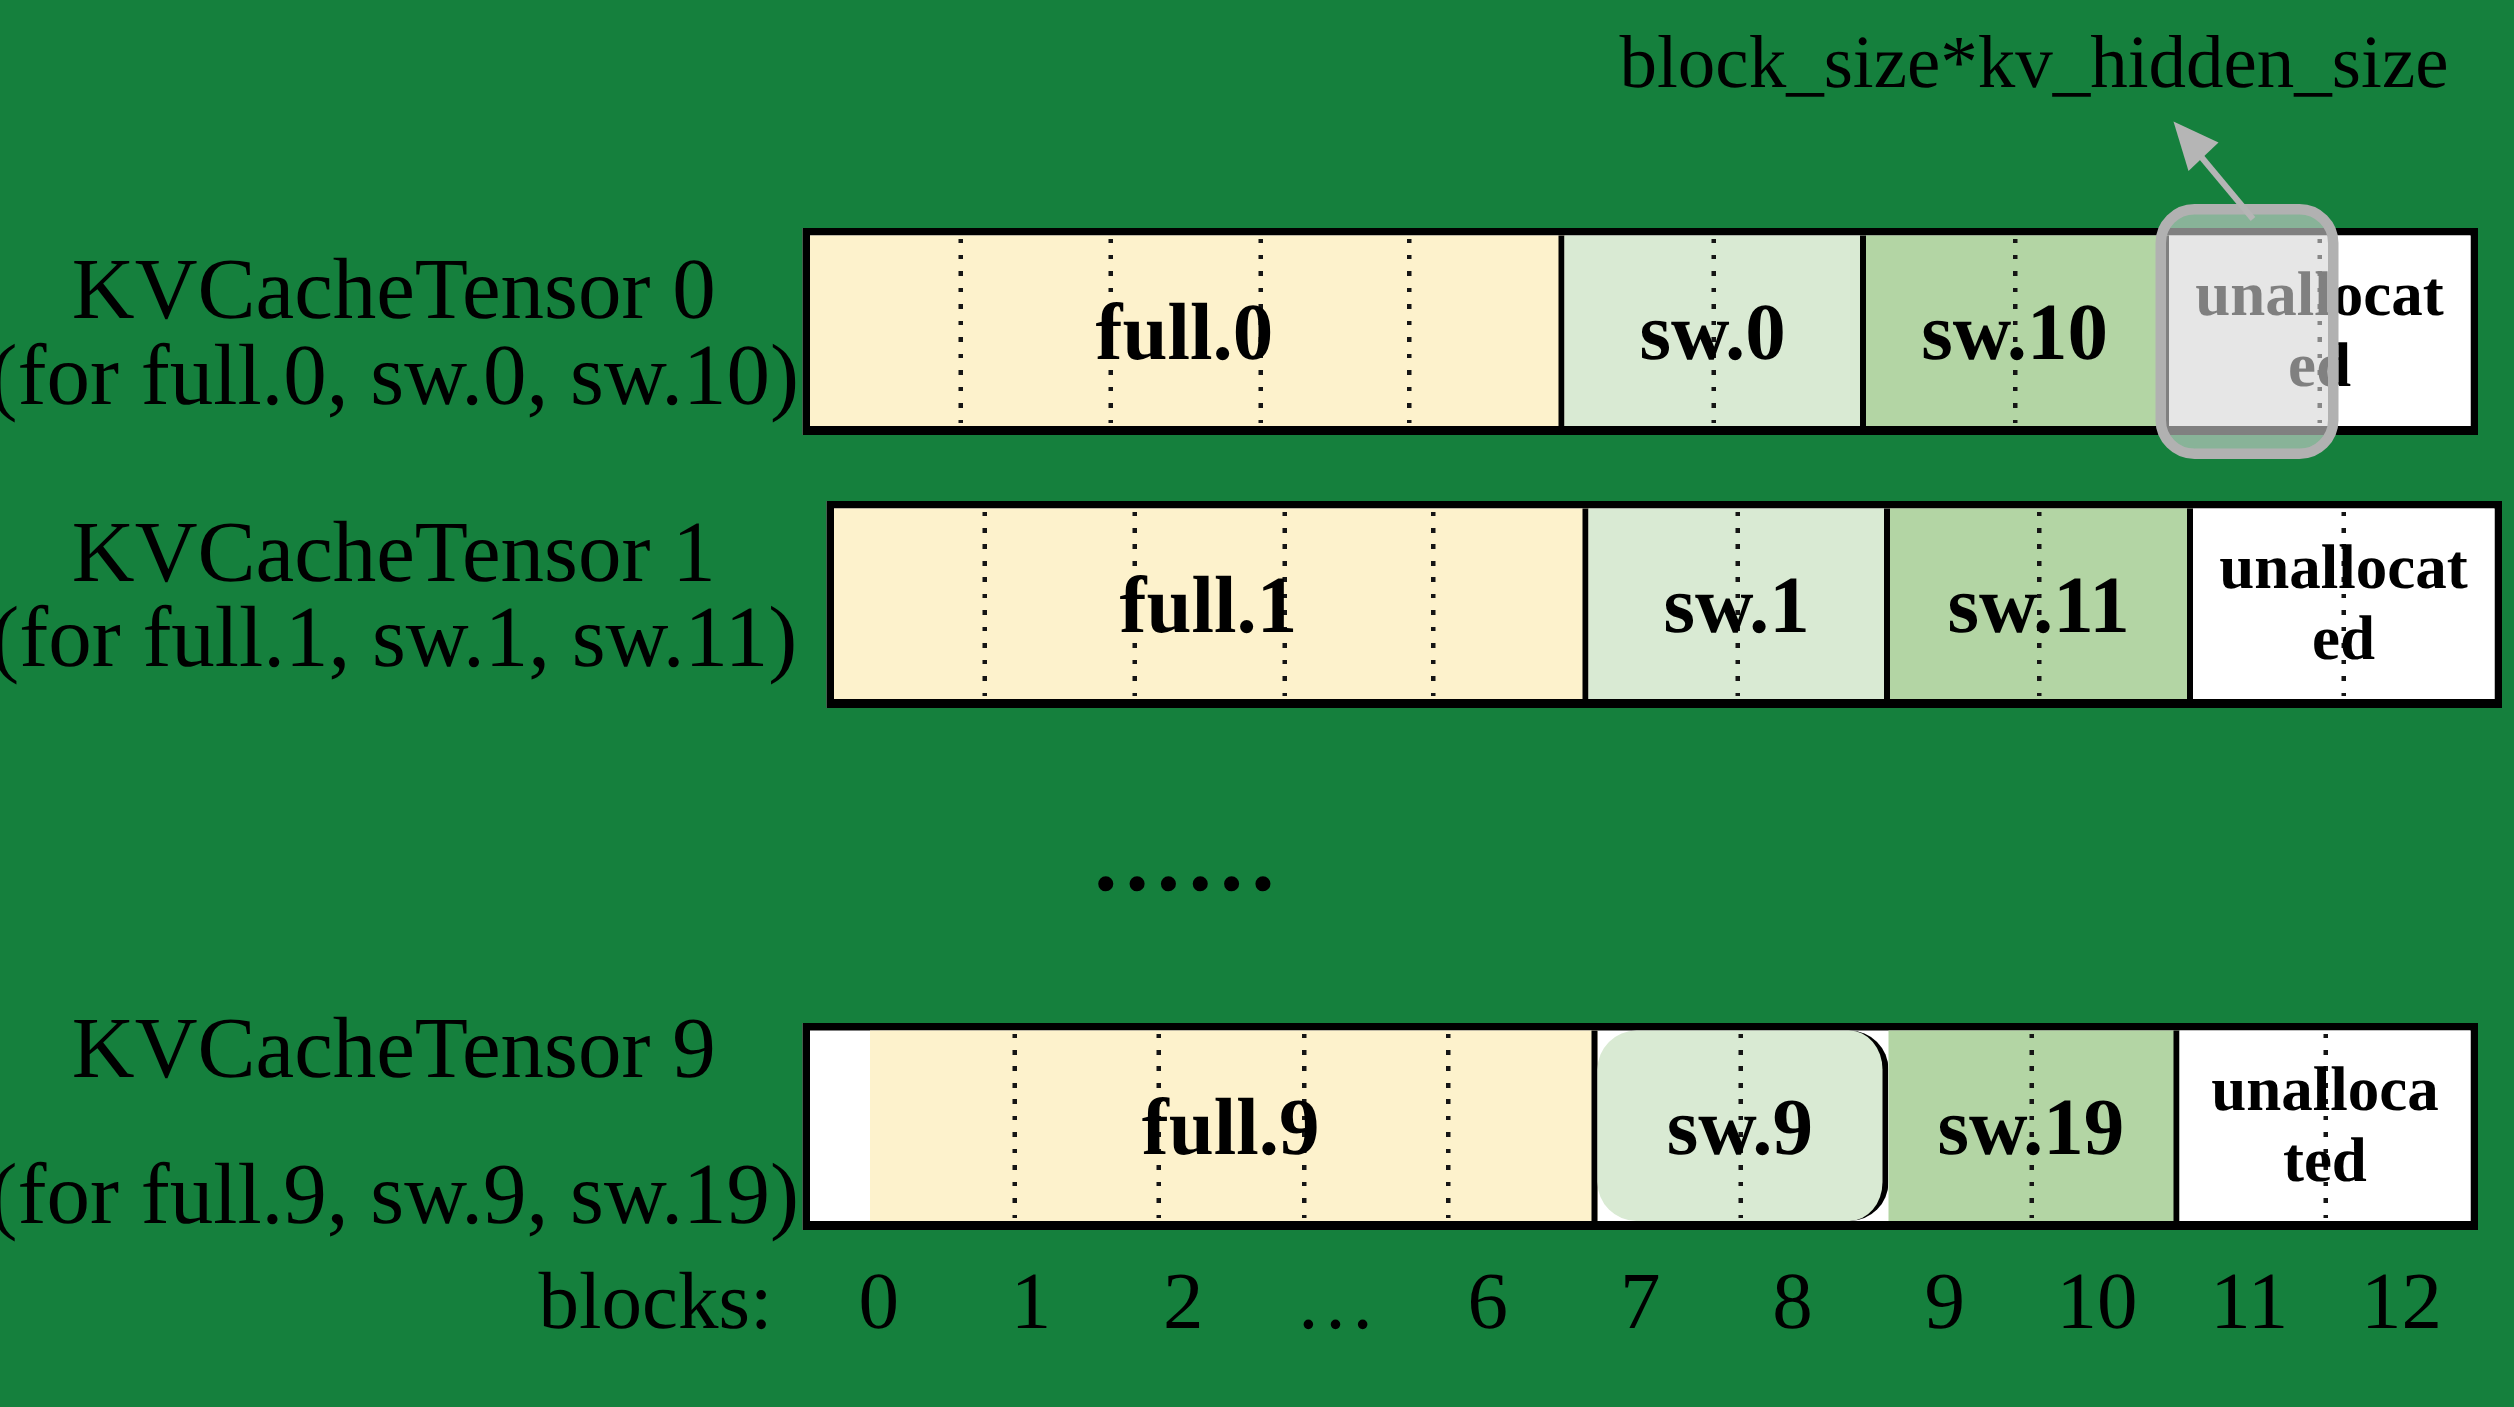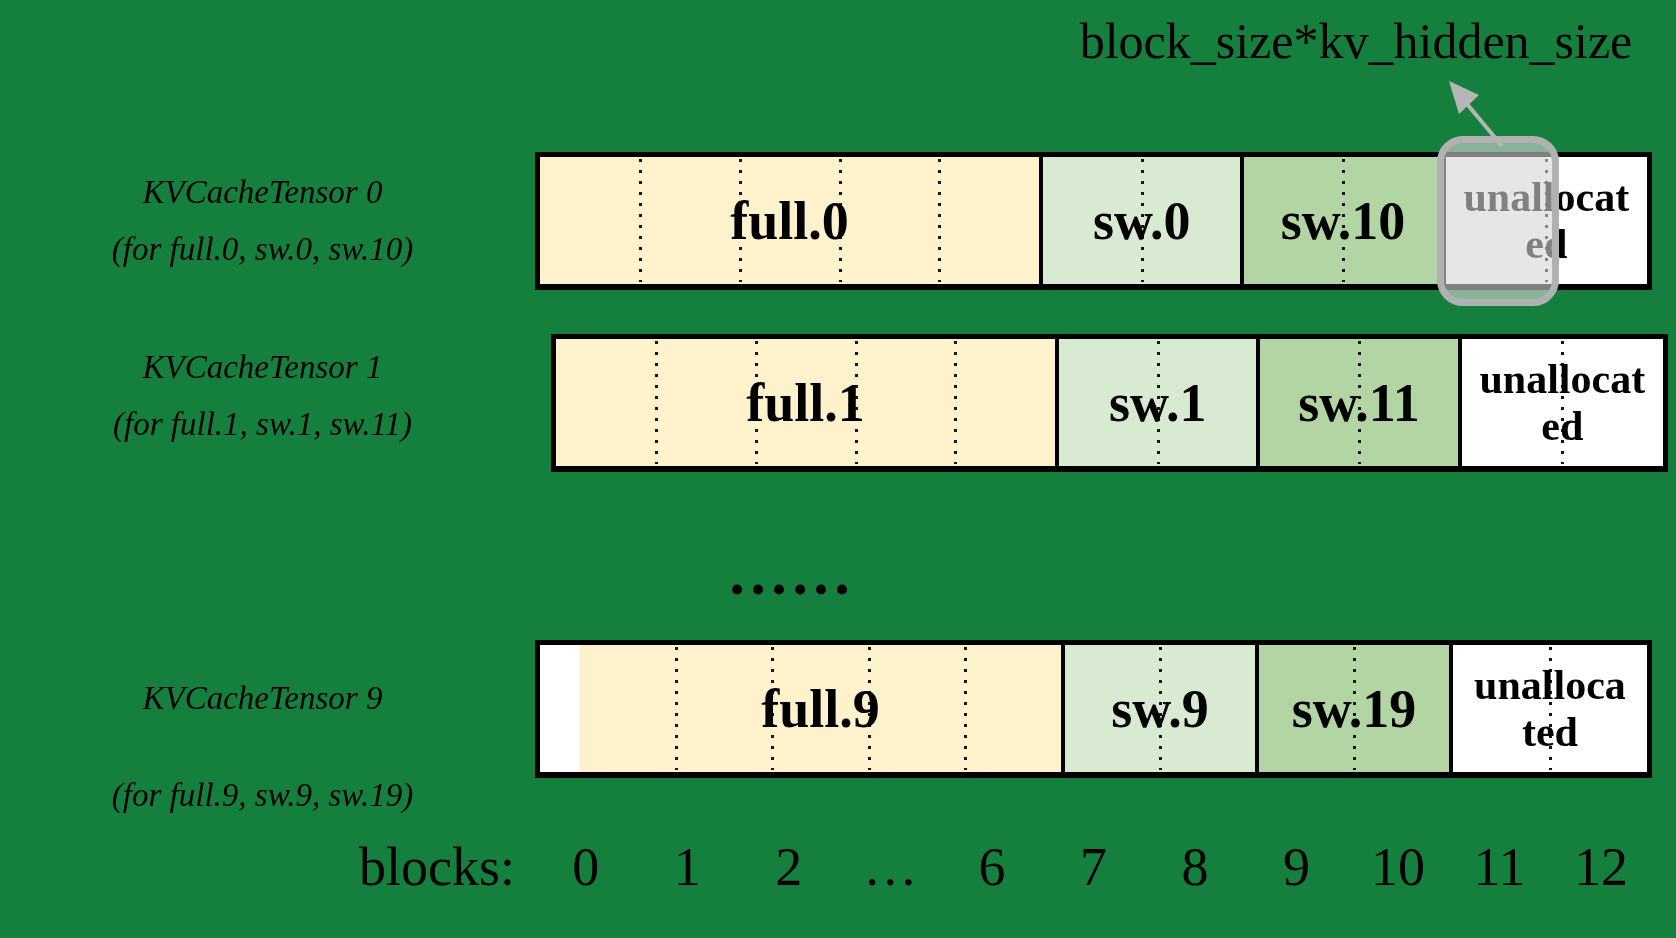--- a/index.html
+++ b/index.html
@@ -10,21 +10,21 @@
   
   .annotation{
     position:absolute;left:1040px;top:12px;width:632px;
     font-size:50px;text-align:center;white-space:nowrap;
   }
   .arrow-svg{position:absolute;left:0;top:0;z-index:6;pointer-events:none;}
   
   .row-label{
     position:absolute;left:10px;width:505px;
     display:flex;flex-direction:column;justify-content:center;align-items:center;
-    text-align:center;font-size:33px;line-height:57px;white-space:nowrap;font-style:italic;
+    text-align:center;font-size:58px;line-height:57px;white-space:nowrap;
   }
   
   .bar{
     position:absolute;left:535px;width:1117px;height:138px;
     box-sizing:border-box;border:5px solid #000;border-bottom-width:6px;
     background:#fff;display:flex;z-index:1;
   }
   .sec{
     position:relative;box-sizing:border-box;height:100%;
     display:flex;align-items:center;justify-content:center;
@@ -128,29 +128,29 @@
       <span>unallocated</span>
     </div>
   </div>
 
   <div class="dots">……</div>
 
   <div class="row-label" style="top:678px;height:138px;gap:40px;">
     <div>KVCacheTensor 9</div>
     <div>(for full.9, sw.9, sw.19)</div>
   </div>
-  <div class="bar" style="top:640px;padding-left:40px;">
+  <div class="bar" style="top:682px;padding-left:40px;">
     <div class="sec w5" style="background:#fdf2cc;">
       <i class="dv" style="left:20%;"></i>
         <i class="dv" style="left:40%;"></i>
         <i class="dv" style="left:60%;"></i>
         <i class="dv" style="left:80%;"></i>
       <span>full.9</span>
     </div>
-    <div class="sec w2" style="background:#d9ead3;">
+    <div class="sec w2" style="background:#d9ead3;border-radius:26px;">
       <i class="dv" style="left:50%;"></i>
       <span>sw.9</span>
     </div>
     <div class="sec w2" style="background:#b3d5a4;align-items:center;">
       <i class="dv" style="left:50%;"></i>
       <span>sw.19</span>
     </div>
     <div class="sec w2 unalloc" style="background:#ffffff;">
       <i class="dv" style="left:50%;"></i>
       <span>unallocated</span>

